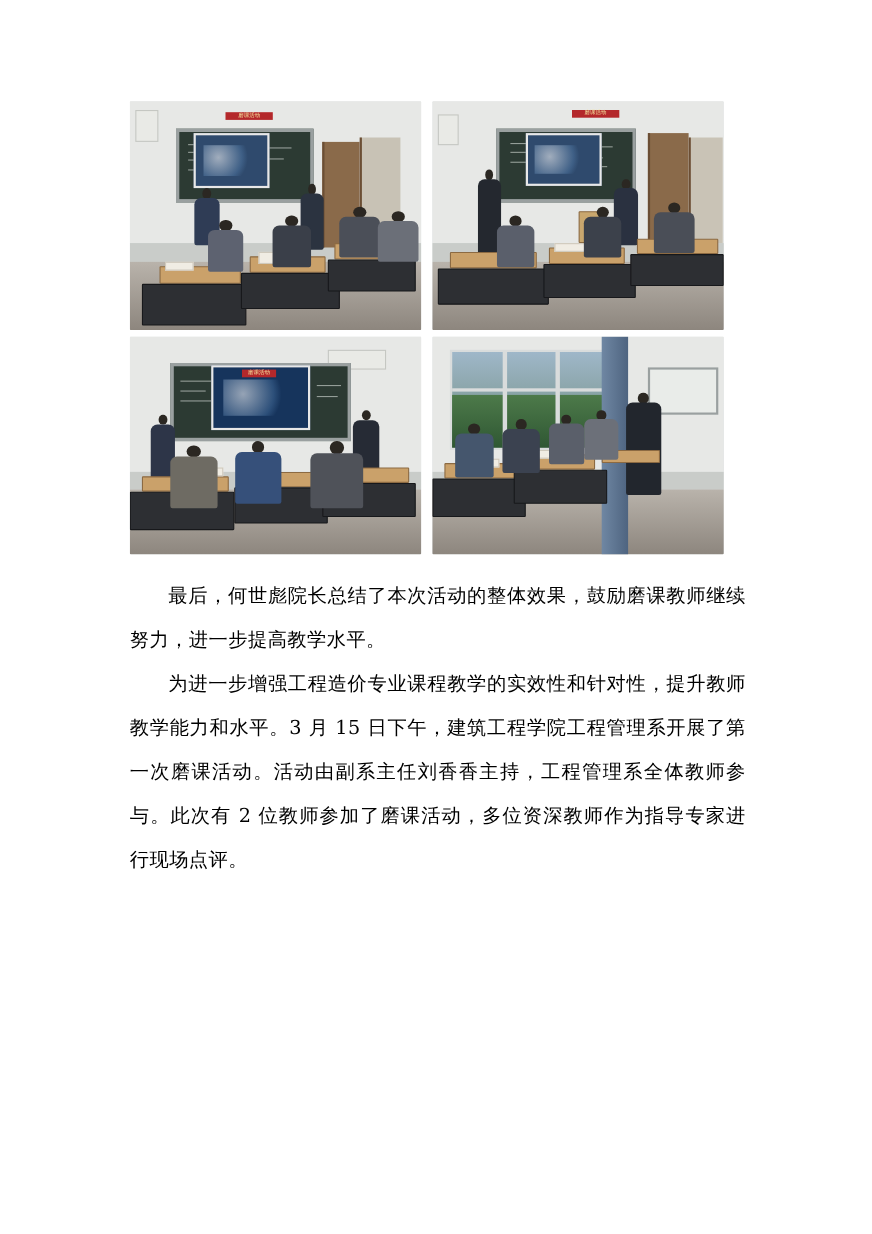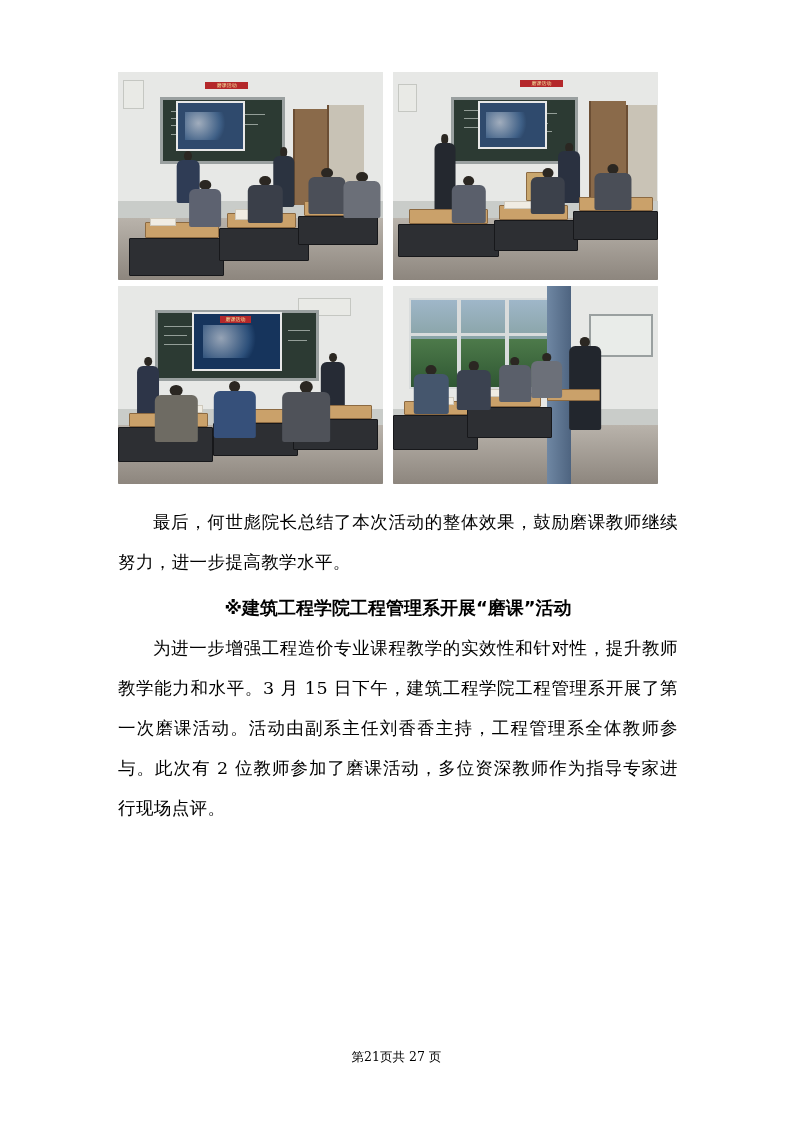--- a/index.html
+++ b/index.html
@@ -13,21 +13,21 @@
     background: #ffffff;
     position: relative;
     margin: 0 auto;
     box-sizing: border-box;
     font-family: "DejaVu Serif", "Liberation Serif", serif;
     overflow: hidden;
   }
   .content {
     position: absolute;
     left: 118px;
-    top: 72px;
+    top: 92px;
     width: 560px;
   }
 
   
   .photo-grid {
     display: grid;
     grid-template-columns: 265px 265px;
     grid-template-rows: 208px 198px;
     gap: 6px 10px;
     margin-bottom: 18px;
@@ -410,21 +410,19 @@
             <div class="head" style="width:30%;height:20%;"></div>
             <div class="body" style="top:18%;width:100%;height:84%;background:#6c7079;"></div>
           </div>
         </div>
       </div>
 
     </div>
 
     <p class="body-text">最后，何世彪院长总结了本次活动的整体效果，鼓励磨课教师继续努力，进一步提高教学水平。</p>
 
-    <h2 class="section-heading">※建筑工程学院工程管理系开展“磨课”活动</h2>
 
     <p class="body-text">为进一步增强工程造价专业课程教学的实效性和针对性，提升教师教学能力和水平。3 月 15 日下午，建筑工程学院工程管理系开展了第一次磨课活动。活动由副系主任刘香香主持，工程管理系全体教师参与。此次有 2 位教师参加了磨课活动，多位资深教师作为指导专家进行现场点评。</p>
 
 
   </div>
 
-  <div class="footer">第21页共 27 页</div>
 </div>
 
 </body></html>

